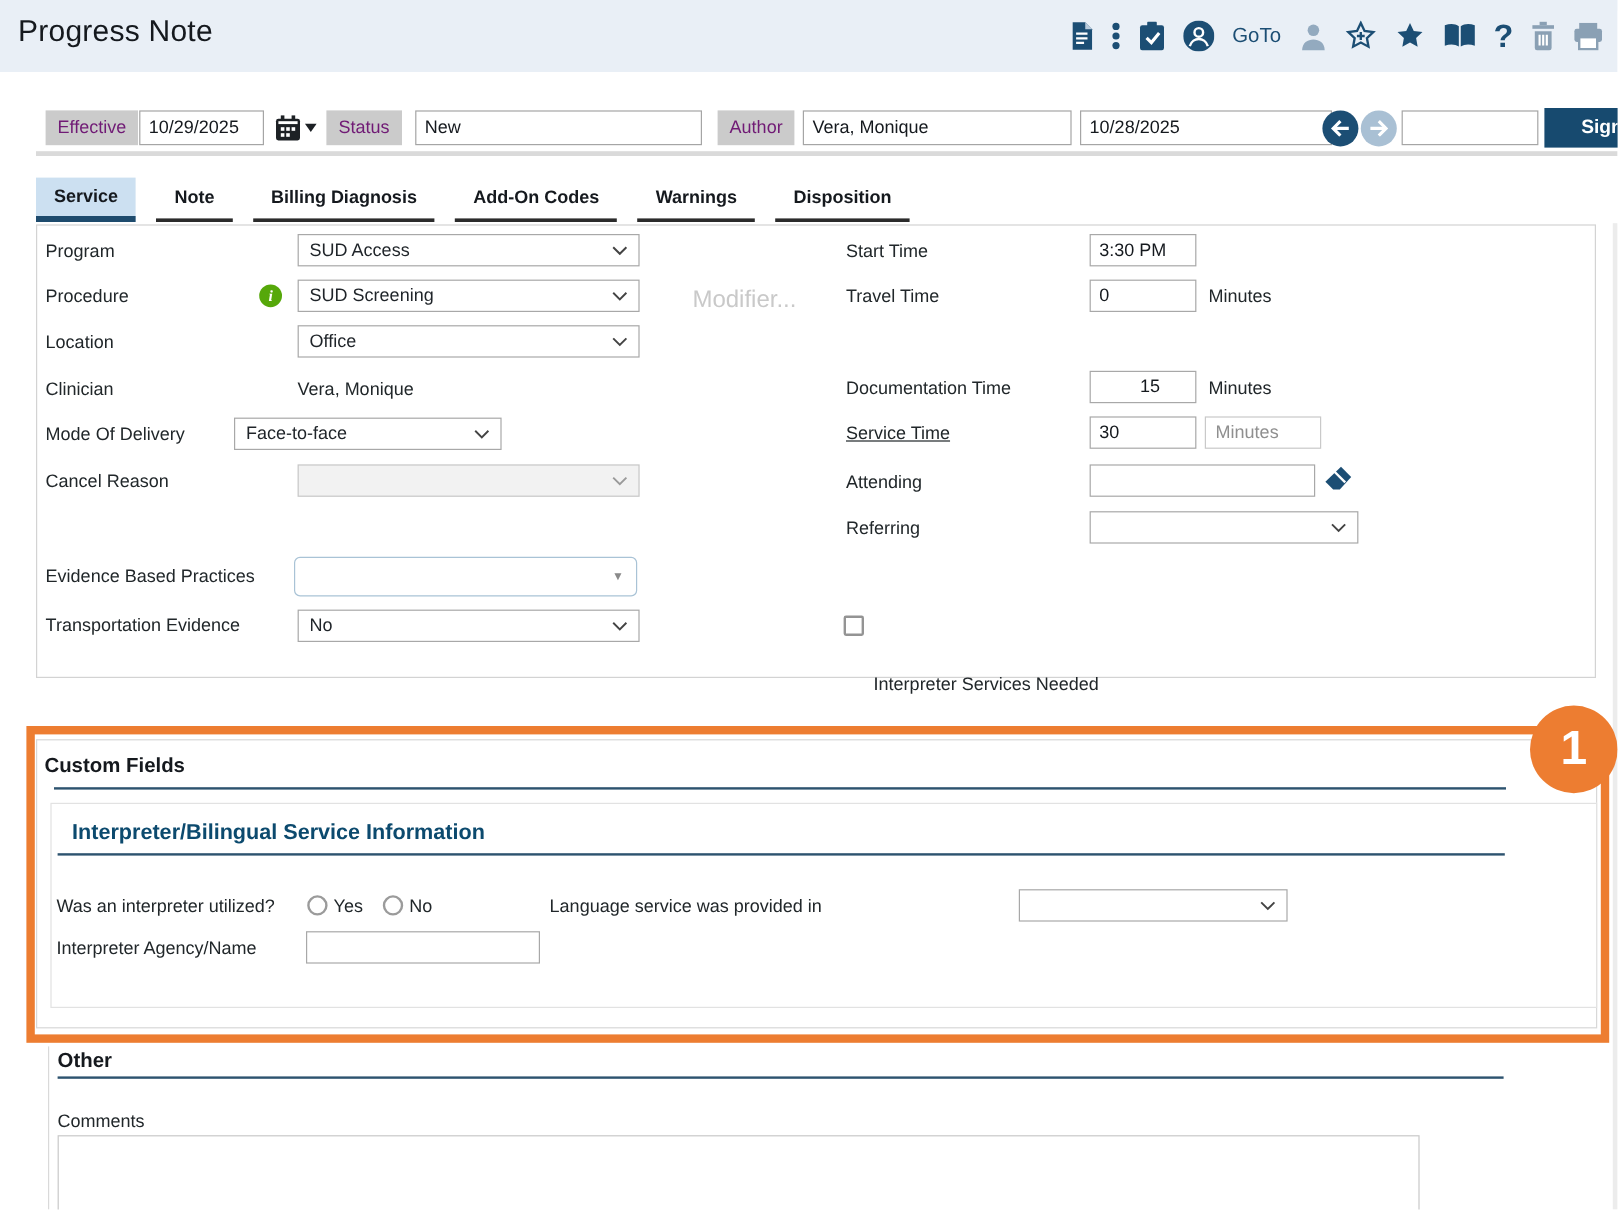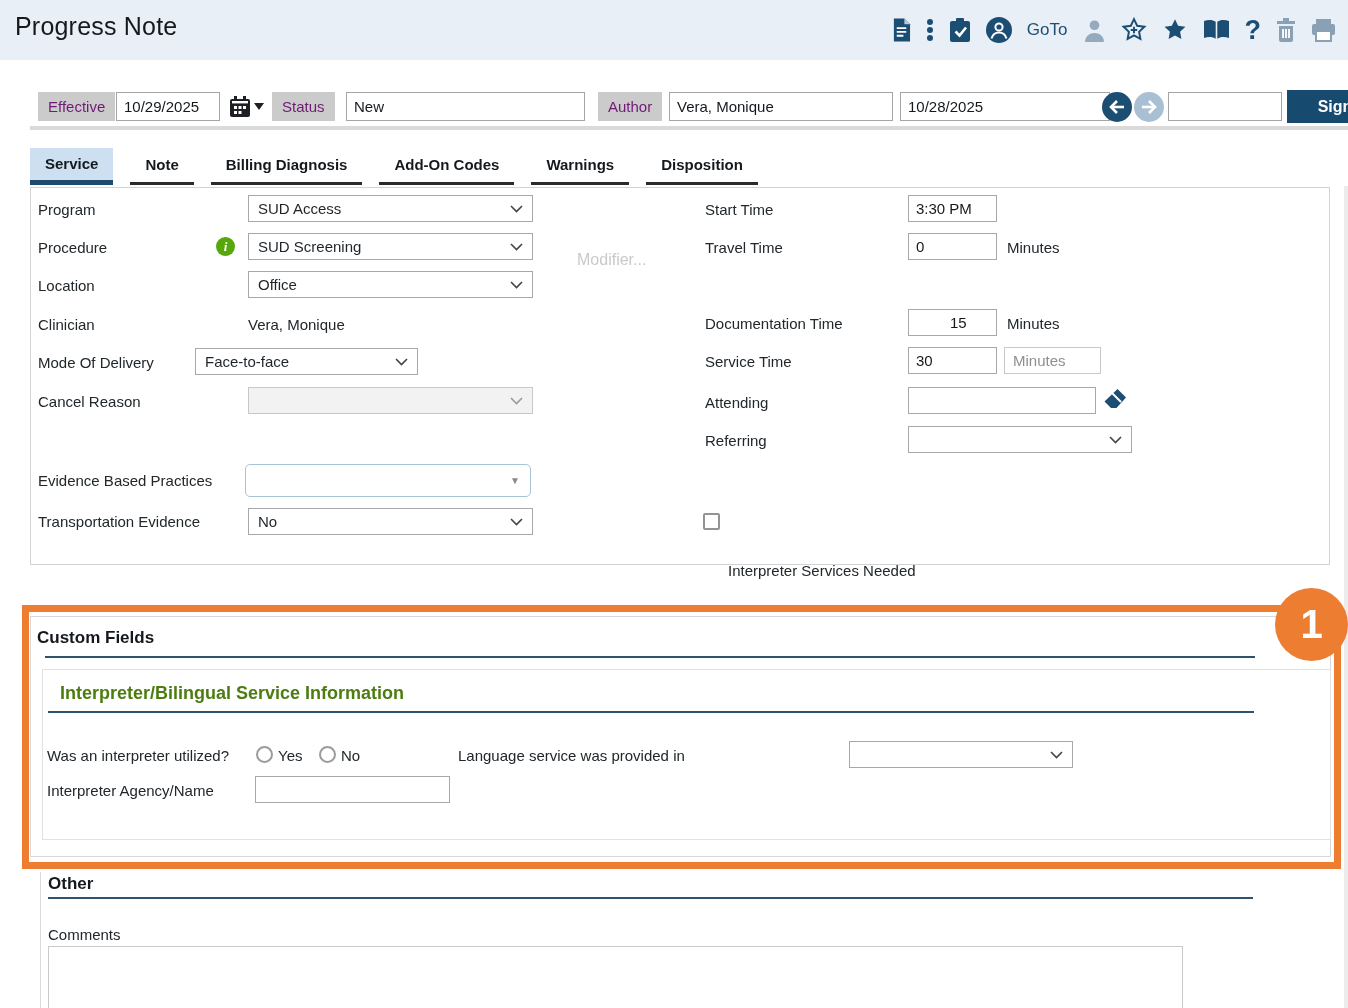--- a/index.html
+++ b/index.html
@@ -37,30 +37,30 @@
   .panel { border:1px solid #d3d3d3; background:#fff; }
   .fl { font-size:15px; color:#21272a; white-space:nowrap; }
   .sel { height:27px; border:1px solid #a8a8a8; background:#fff; display:flex; align-items:center;
          justify-content:space-between; padding:0 9px; font-size:15px; cursor:pointer; }
   .sel.disabled { background:#f2f2f2; border-color:#c8c8c8; cursor:default; }
   .inp { height:27px; border:1px solid #a8a8a8; background:#fff; font-size:15px; padding:0 7px; font-family:inherit; color:#15191e; }
   .unit { font-size:15px; color:#21272a; }
   .unit-box { height:27px; border:1px solid #c9c9c9; color:#8f8f8f; font-size:15px; display:flex; align-items:center; padding:0 8px; }
   .info-dot { width:19px; height:19px; border-radius:50%; background:#56a80a; color:#fff; font-size:13px; font-style:italic;
               font-weight:700; display:flex; align-items:center; justify-content:center; font-family:"Liberation Serif", serif; }
-  .modifier { font-size:16px; color:#c9c9c9;margin-top:12px; }
+  .modifier { font-size:20px; color:#c9c9c9; }
   .ebp { height:33px; border:1px solid #a9c3d6; border-radius:5px; background:#fff; display:flex;
          align-items:center; justify-content:flex-end; padding:0 10px; cursor:pointer; }
   .ebp .tri { color:#8a8a8a; font-size:10px; }
   .checkbox { width:17px; height:17px; border:2px solid #949494; border-radius:2px; background:#fff; cursor:pointer; }
   .radio { width:17px; height:17px; border:2px solid #9b9b9b; border-radius:50%; background:#fff; cursor:pointer; }
   .eraser-btn { background:transparent; border:none; cursor:pointer; padding:0; }
 
   .sec-title { font-weight:700; font-size:17px; color:#15191e; }
-  .sec-title-lg { font-weight:700; font-size:18px; color:#4d7c0f; }
+  .sec-title-lg { font-weight:700; font-size:18px; color:#0c4a6e; }
   .rule { height:2px; background:#2d536f; }
 
   .orange-box { left:22px; top:605px; width:1319px; height:264px; border:7px solid #ed7d31; z-index:20; pointer-events:none; }
   .badge { left:1275px; top:588px; width:73px; height:73px; border-radius:50%; background:#ed7d31; color:#fff;
            font-size:40px; font-weight:700; display:flex; align-items:center; justify-content:center; z-index:25; }
 
   .scrollbar { left:1344px; top:186px; width:4px; height:822px; background:#ececec; }
 
   textarea.comments { border:1px solid #c9c9c9; resize:none; font-family:inherit; font-size:15px; padding:6px; background:#fff; }
 </style>
@@ -257,21 +257,21 @@
 <input class="abs inp" style="left: 908px; top: 195px; width: 89px;" value="3:30 PM">
 
 <div class="abs fl" style="left:705px; top:239px;">Travel Time</div>
 <input class="abs inp" style="left: 908px; top: 233px; width: 89px;" value="0">
 <div class="abs unit" style="left:1007px; top:239px;">Minutes</div>
 
 <div class="abs fl" style="left:705px; top:315px;">Documentation Time</div>
 <input class="abs inp" style="left: 908px; top: 309px; width: 89px; padding-left: 41px;" value="15">
 <div class="abs unit" style="left:1007px; top:315px;">Minutes</div>
 
-<div class="abs fl" style="left:705px; top:353px;">Service Time</div>
+<div class="abs fl" style="left:705px; top:353px;text-decoration:underline;">Service Time</div>
 <input class="abs inp" style="left: 908px; top: 347px; width: 89px;" value="30">
 <div class="abs unit-box" style="left:1004px; top:347px; width:97px;">Minutes</div>
 
 <div class="abs fl" style="left:705px; top:394px;">Attending</div>
 <input class="abs inp" style="left: 908px; top: 387px; width: 188px;" value="">
 <button class="abs eraser-btn" style="left:1103px; top:388px;">
   <svg width="24" height="21" viewBox="0 0 24 21">
       <path d="M14.5 1l8.5 8.5L13.5 20H8l-6.5-6.5z" fill="#1c4e74"></path>
       <path d="M8.5 4.5l9.5 9.5" stroke="#fff" stroke-width="2"></path>
     </svg>

